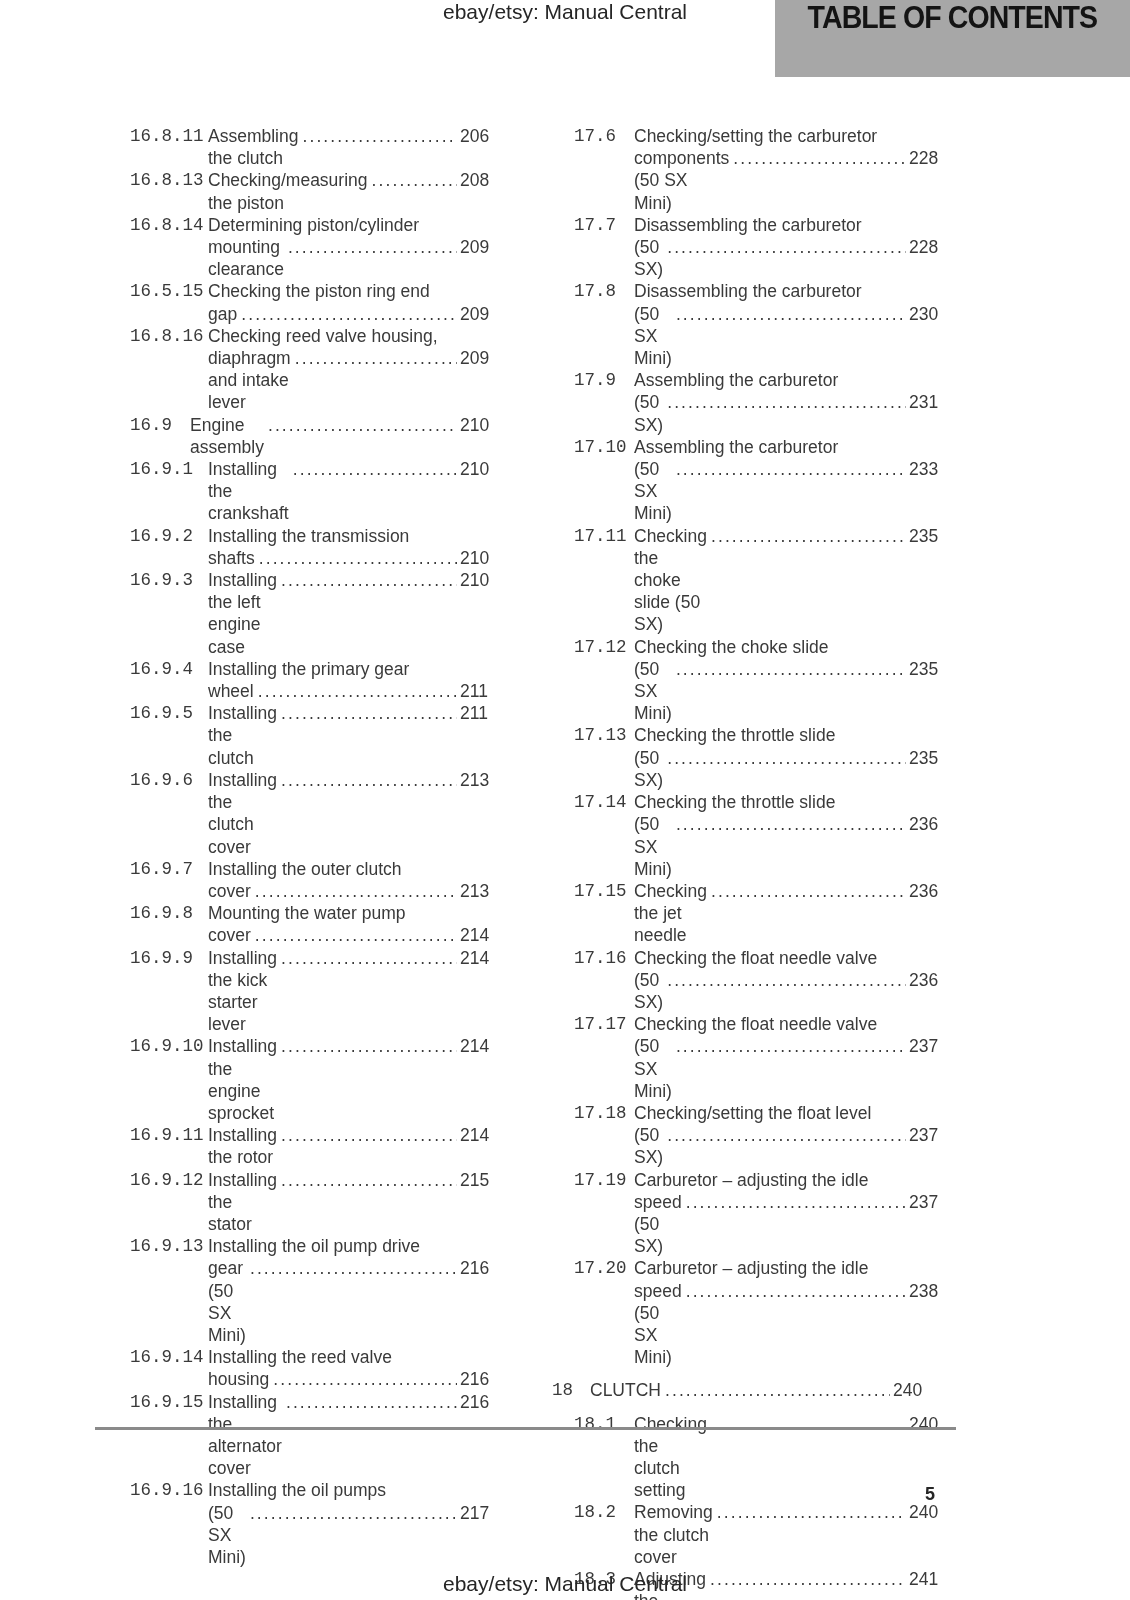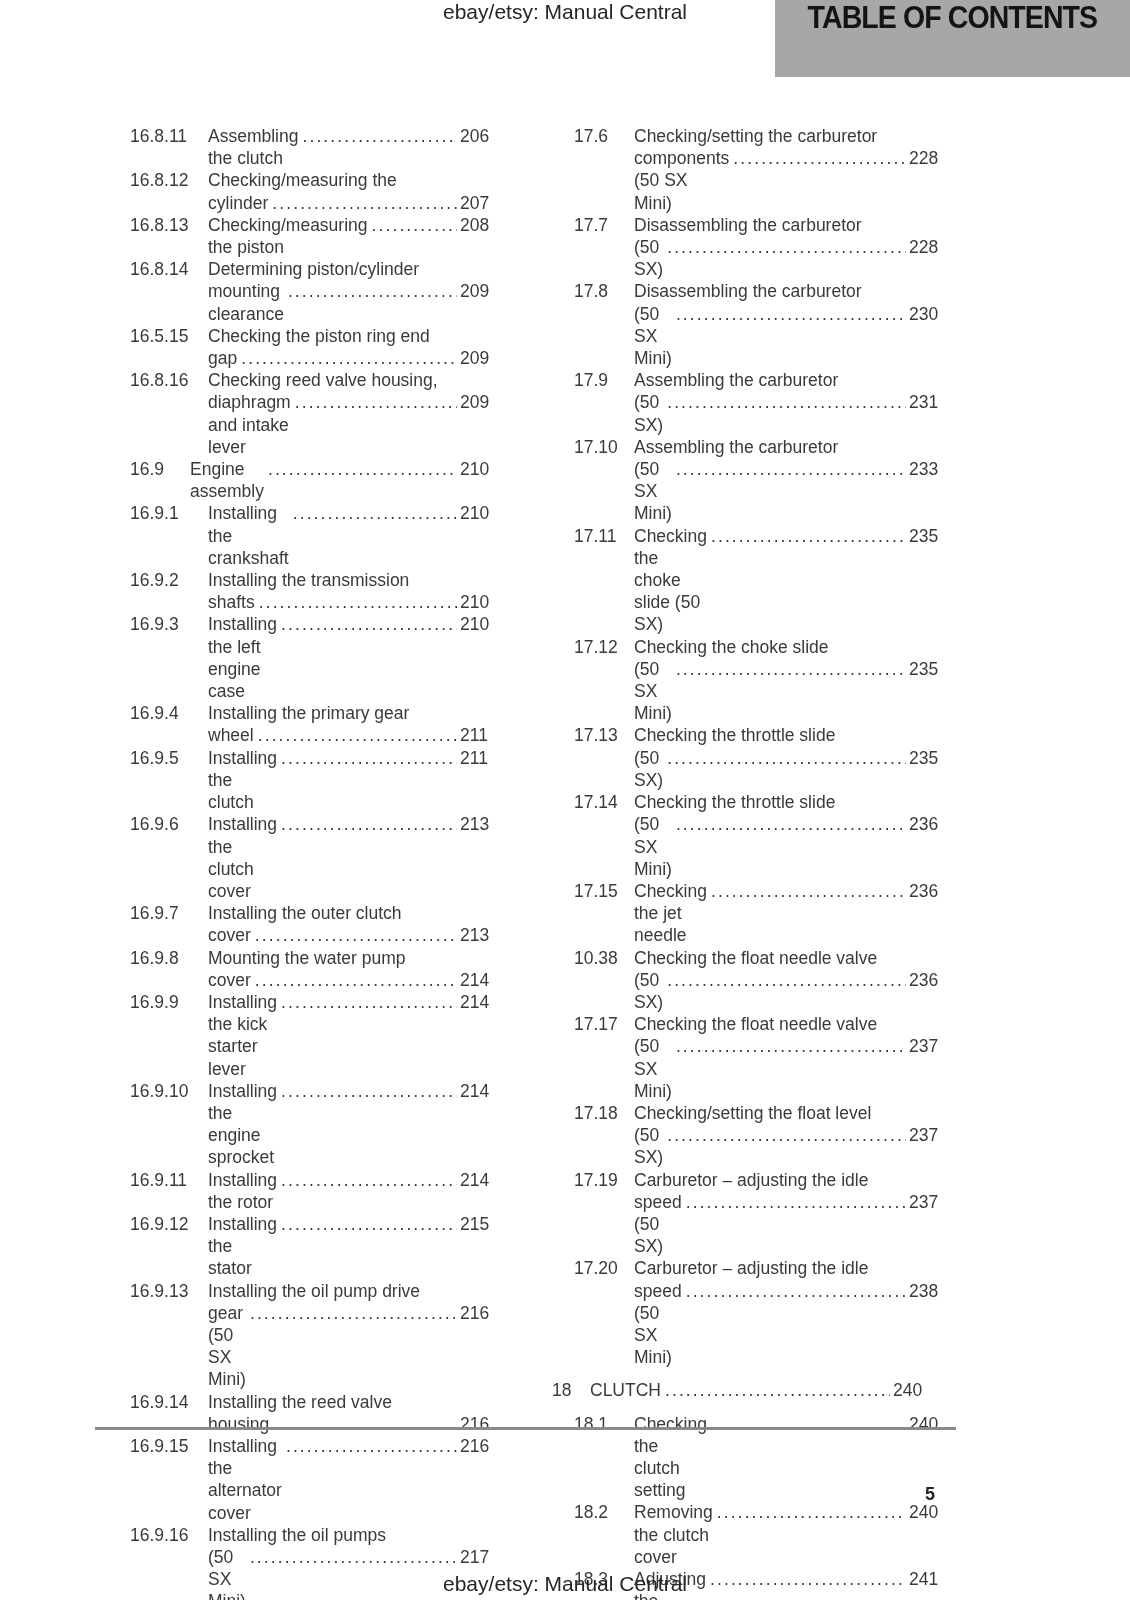--- a/index.html
+++ b/index.html
@@ -24,21 +24,21 @@
     transform:scaleX(.92);transform-origin:center;white-space:nowrap;
   }
   
   .toc{
     position:absolute;top:125px;left:92px;display:flex;gap:44px;
     font-size:17.5px;line-height:22.2px;
   }
   .col0{width:400px;}
   .col1{width:405px;}
   .entry{display:flex;}
-  .entry .num{flex:none;}
+  .entry .num{flex:none;font-family:Liberation Mono, monospace;}
   .lvl1{margin:11px 16px;}
   .lvl1 .num{width:38px;}
   .lvl2,.lvl3{padding-left:38px;}
   .lvl2 .num{width:60px;}
   .lvl3 .num{width:78px;}
   .body{flex:1;min-width:0;}
   .line{display:flex;align-items:baseline;}
   .line.wrap{display:block;}
   .dots{flex:1 1 auto;overflow:hidden;white-space:nowrap;margin:0 3px 0 4px;min-width:10px;}
   .dots::after{
@@ -75,31 +75,20 @@
         <span class="num">16.8.11</span>
         <div class="body">
           <div class="line last">
             <span class="t">Assembling the clutch</span>
             <span class="dots"></span>
             <span class="pg">206</span>
           </div>
         </div>
       </div>
       <div class="entry lvl3">
-        <span class="num">16.8.12</span>
-        <div class="body">
-          <div class="line wrap">Checking/measuring the</div>
-          <div class="line last">
-            <span class="t">cylinder</span>
-            <span class="dots"></span>
-            <span class="pg">207</span>
-          </div>
-        </div>
-      </div>
-      <div class="entry lvl3">
         <span class="num">16.8.13</span>
         <div class="body">
           <div class="line last">
             <span class="t">Checking/measuring the piston</span>
             <span class="dots"></span>
             <span class="pg">208</span>
           </div>
         </div>
       </div>
       <div class="entry lvl3">
@@ -416,21 +405,21 @@
         <span class="num">17.15</span>
         <div class="body">
           <div class="line last">
             <span class="t">Checking the jet needle</span>
             <span class="dots"></span>
             <span class="pg">236</span>
           </div>
         </div>
       </div>
       <div class="entry lvl2">
-        <span class="num">10.38</span>
+        <span class="num">17.16</span>
         <div class="body">
           <div class="line wrap">Checking the float needle valve</div>
           <div class="line last">
             <span class="t">(50 SX)</span>
             <span class="dots"></span>
             <span class="pg">236</span>
           </div>
         </div>
       </div>
       <div class="entry lvl2">

